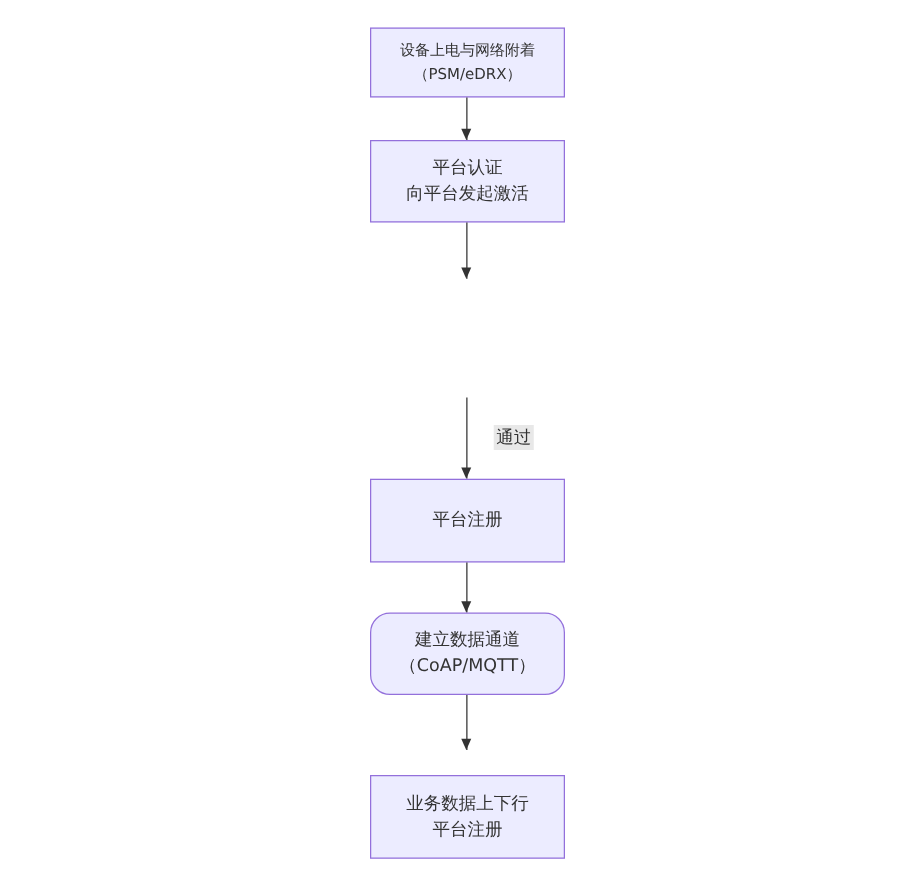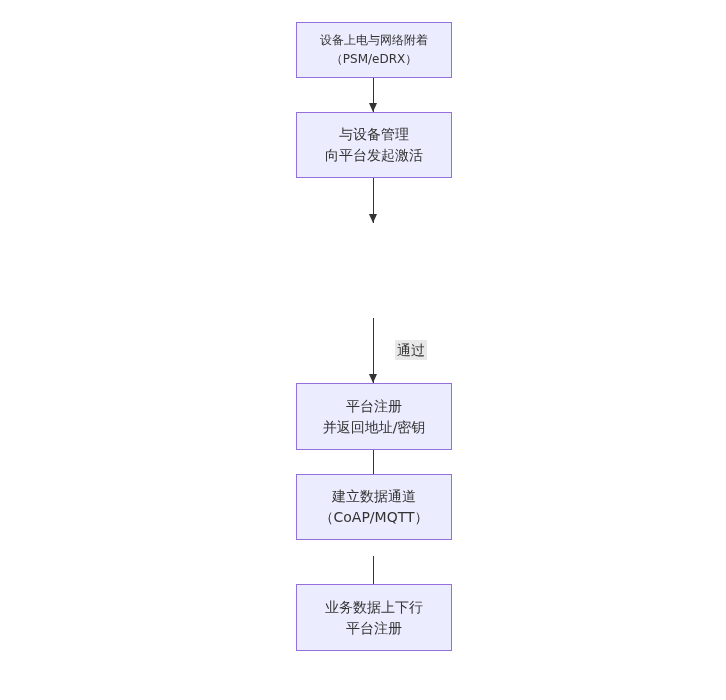--- a/index.html
+++ b/index.html
@@ -28,22 +28,22 @@
     flex-direction: column;
     justify-content: center;
     align-items: center;
     text-align: center;
     font-size: 14px;
     line-height: 21px;
   }
   .n1 { top: 22px;  height: 56px; font-size: 12px; line-height: 19px; }
   .n2 { top: 112px; height: 66px; }
   .n3 { top: 383px; height: 67px; }
-  .n4 { top: 474px; height: 66px; }
-  .n5 { top: 584px; height: 67px; text-align: center; }
+  .n4 { top: 490px; height: 66px; border-radius: 16px; }
+  .n5 { top: 620px; height: 67px; text-align: center; }
 
   
   .edge {
     position: absolute;
     left: 373px;
     width: 1px;
     background: #333333;
   }
   .e1 { top: 78px;  height: 34px; }
   .e2 { top: 178px; height: 45px; }
@@ -108,37 +108,36 @@
   <div class="node n1">
     <span>设备上电与网络附着</span>
     <span>（PSM/eDRX）</span>
   </div>
 
   <div class="edge e1">
       <span class="head"></span>
     </div>
 
   <div class="node n2">
-    <span>与设备管理</span>
+    <span>平台认证</span>
     <span>向平台发起激活</span>
   </div>
 
   <div class="edge e2">
       <span class="head"></span>
     </div>
 
 
   <div class="edge e3">
       <span class="head"></span>
     </div>
   <div class="edge-label">通过</div>
 
   <div class="node n3">
     <span>平台注册</span>
-    <span>并返回地址/密钥</span>
   </div>
 
   <div class="edge e4">
       <span class="head"></span>
     </div>
 
   <div class="node n4">
     <span>建立数据通道</span>
     <span>（CoAP/MQTT）</span>
   </div>

